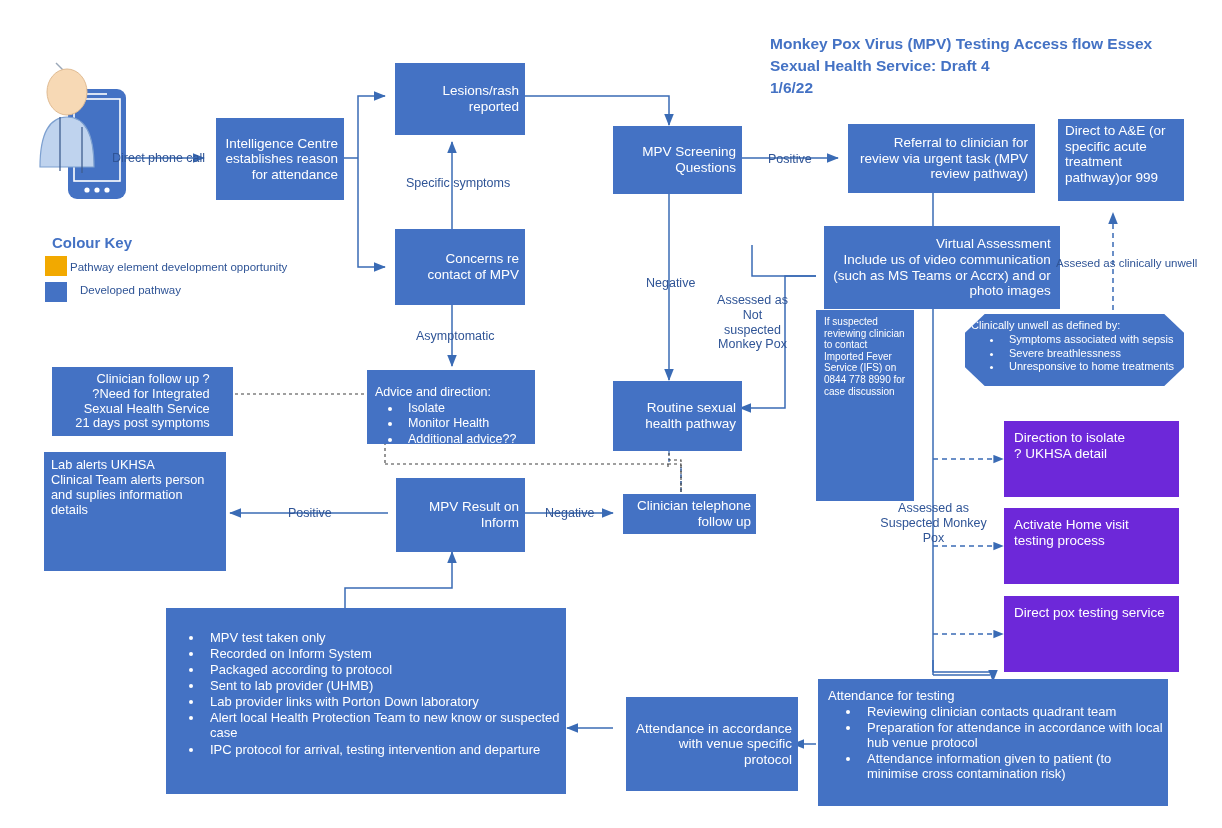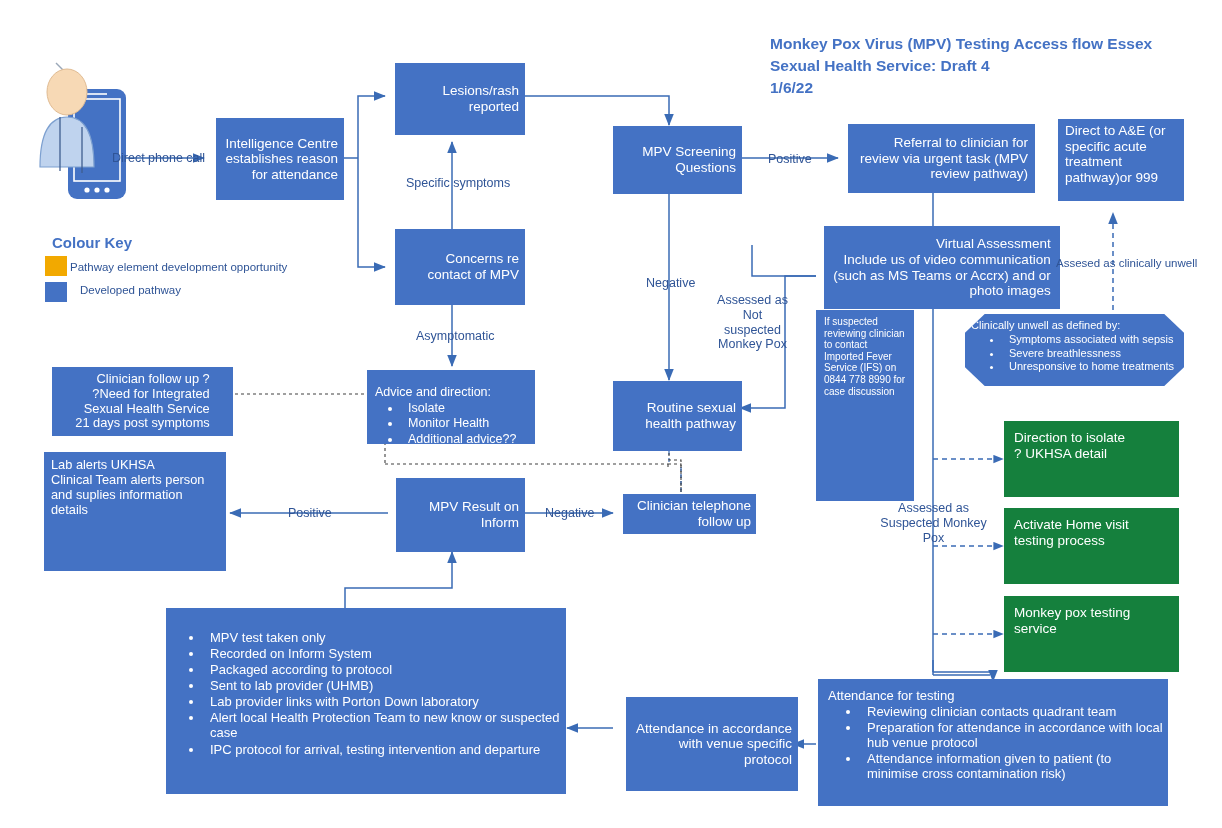--- a/index.html
+++ b/index.html
@@ -3,21 +3,21 @@
 <meta charset="utf-8">
 <title>MPV Testing Access Flow</title>
 <style>
   html,body{margin:0;padding:0;background:#ffffff;}
   body{font-family:"Liberation Sans","DejaVu Sans",sans-serif;}
   #canvas{position:relative;width:1222px;height:828px;background:#fff;overflow:hidden;}
 
   .node{position:absolute;box-sizing:border-box;color:#fff;display:flex;flex-direction:column;
         justify-content:center;line-height:1.16;}
   .blue{background:#4472C4;}
-  .orange{background:#15803d;}
+  .orange{background:#6d28d9;}
   .ctr{text-align:right;align-items:center;margin-left:8px;}
   .lft{text-align:left;align-items:flex-start;}
 
   .node ul{margin:0;padding:0 0 0 34px;list-style:disc;}
   .node li{margin:0;padding:0 0 1px 6px;}
   .node .hdr{margin:0 0 1px 0;}
 
   .lbl{position:absolute;color:#2F5496;font-size:12.5px;line-height:1.18;white-space:nowrap;}
   .lbl.c{text-align:center;}
 
@@ -211,21 +211,21 @@
       <li>Preparation for attendance in accordance with local hub venue protocol</li>
       <li>Attendance information given to patient (to minimise cross contamination risk)</li>
     </ul>
   </div>
 
   <div class="node orange lft" style="left:1004px;top:421px;width:175px;height:76px;font-size:13.5px;padding:9px 10px;justify-content:flex-start;white-space:pre-line;">Direction to isolate
 ? UKHSA detail</div>
 
   <div class="node orange lft" style="left:1004px;top:508px;width:175px;height:76px;font-size:13.5px;padding:9px 10px;justify-content:flex-start;">Activate Home visit testing process</div>
 
-  <div class="node orange lft" style="left:1004px;top:596px;width:175px;height:76px;font-size:13.5px;padding:9px 10px;justify-content:flex-start;">Monkey pox testing service</div>
+  <div class="node orange lft" style="left:1004px;top:596px;width:175px;height:76px;font-size:13.5px;padding:9px 10px;justify-content:flex-start;">Direct pox testing service</div>
 
   <div class="lbl" style="left:112px;top:151px;">Direct phone call</div>
   <div class="lbl c" style="left:406px;top:176px;">Specific symptoms</div>
   <div class="lbl c" style="left:416px;top:329px;">Asymptomatic</div>
   <div class="lbl" style="left:768px;top:152px;">Positive</div>
   <div class="lbl" style="left:646px;top:276px;">Negative</div>
   <div class="lbl c" style="left:715px;top:293px;width:75px;white-space:pre-line;">Assessed as
 Not suspected
 Monkey Pox</div>
   <div class="lbl" style="left:1056px;top:257px;font-size:11.5px;">Assesed as clinically unwell</div>

